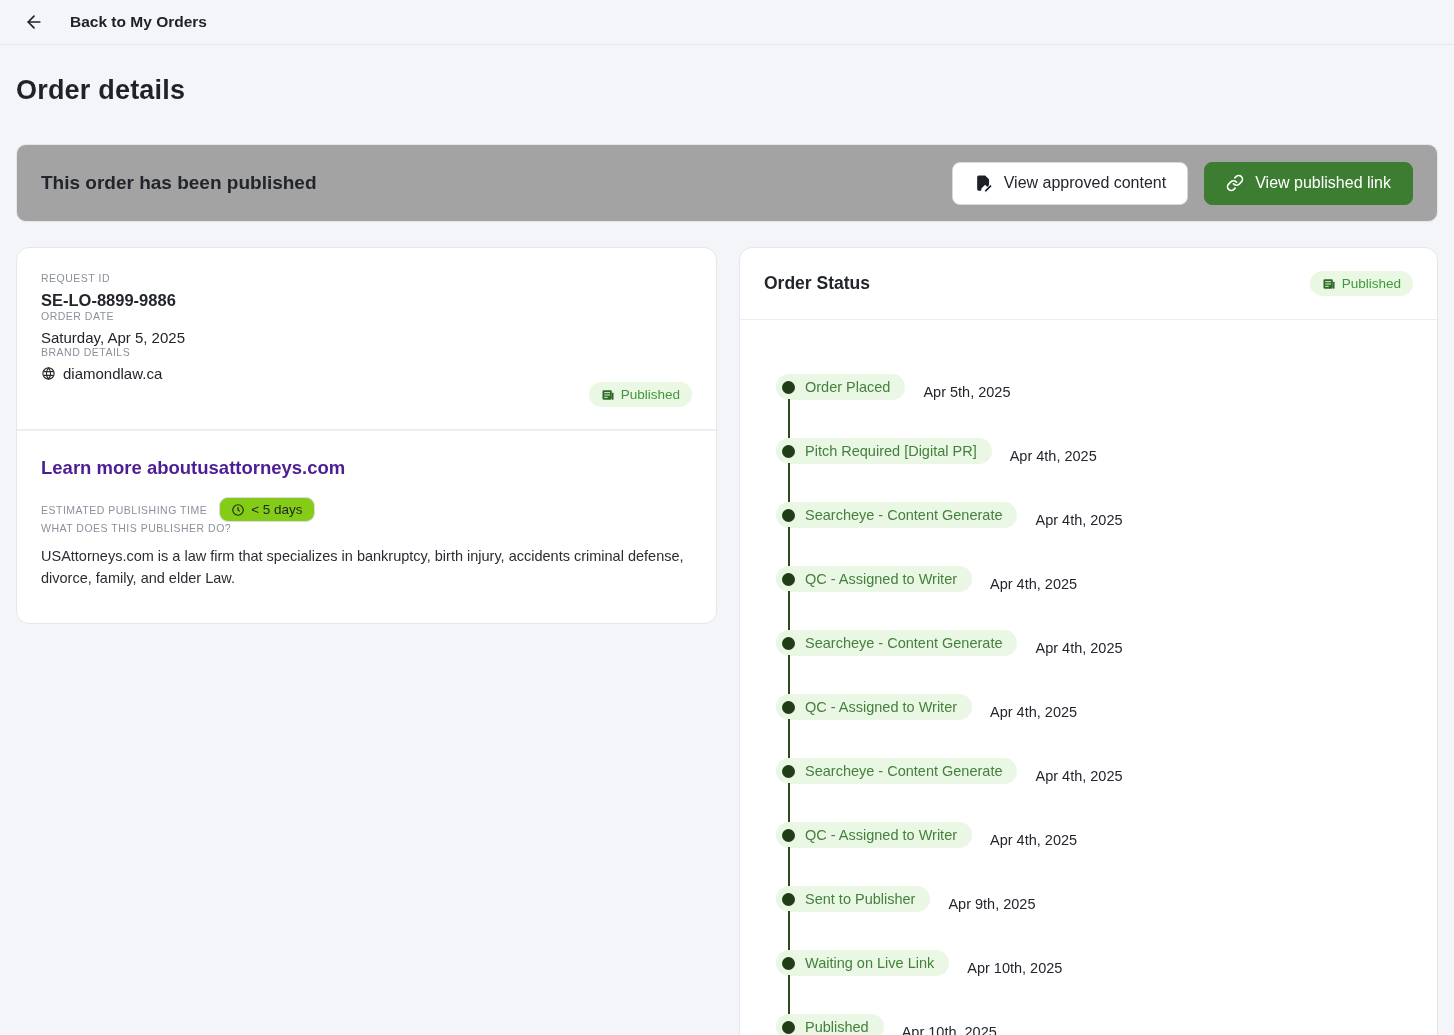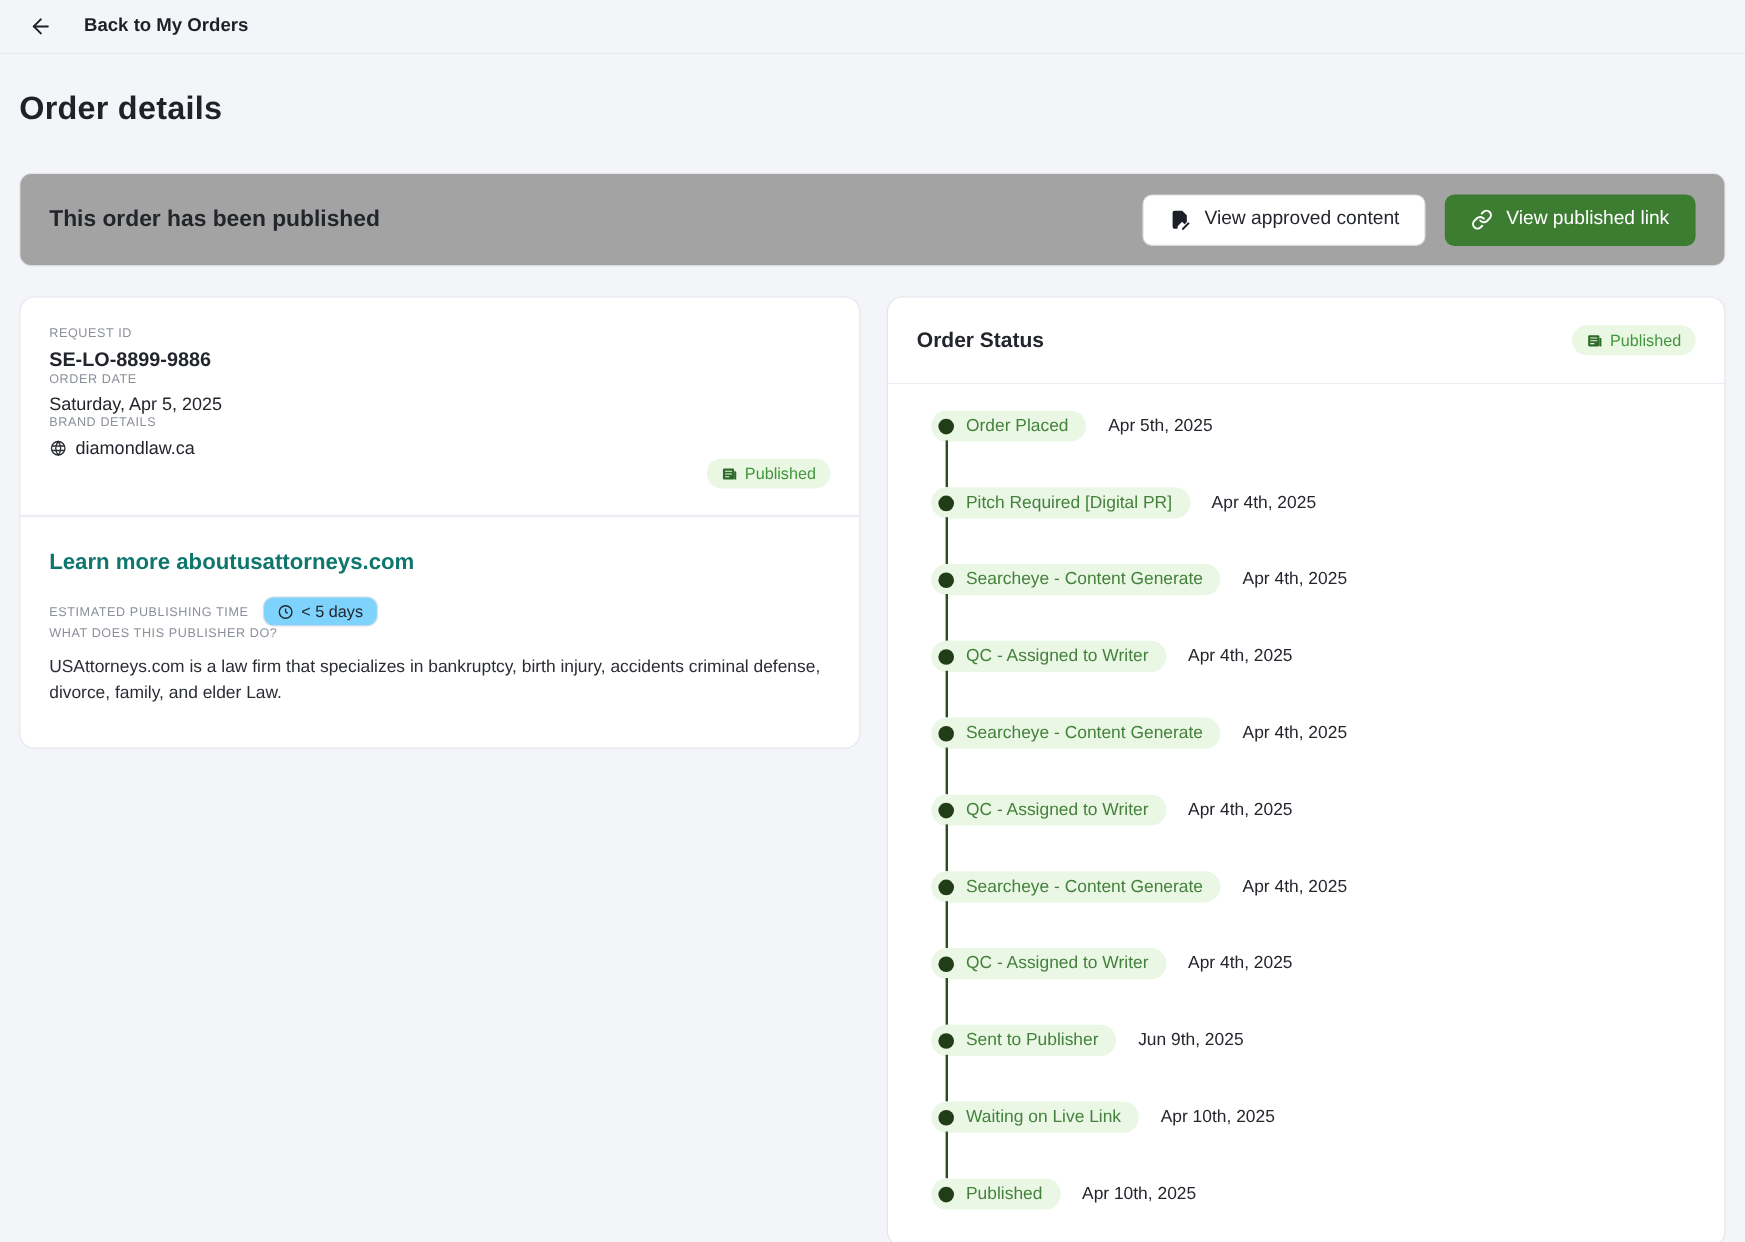--- a/index.html
+++ b/index.html
@@ -86,50 +86,51 @@
     background:#e9f7e3;
     border-radius:14px;
     padding:5px 12px;
     font-size:13.5px; color:#42973e;
     margin-left:auto;
   }
   
   .section-request { padding:30px 24px 34px; }
   .section-title { font-size:17px; font-weight:800; color:#22252b; }
   .section-publisher { padding:26px 24px 33px; }
-  .publisher-title { font-size:18.5px; font-weight:800; color:#0f766e; margin-bottom:18px; }
+  .publisher-title { font-size:18.5px; font-weight:800; color:#4c1d95; margin-bottom:18px; }
   .est-row { display:flex; align-items:center; gap:12px; }
   .small-label {
     font-size:10.5px; letter-spacing:.5px; color:#8b909b;
   }
   .est-pill {
     display:inline-flex; align-items:center; gap:6px;
     border:1px solid #d9dce3; border-radius:9px;
     padding:4px 11px;
-    font-size:13.5px; color:#23262d; background:#7dd3fc;
+    font-size:13.5px; color:#23262d; background:#84cc16;
   }
   .q-label { }
   .publisher-desc {
     margin-top:11px;
     font-size:14.5px; line-height:1.55; color:#2a2d33;
     max-width:655px;
   }
   
   .status-header {
     display:flex; align-items:center;
     padding:23px 24px;
   }
   .status-title { font-size:17.5px; font-weight:800; color:#22252b; }
   
   .timeline { padding:22px 24px 30px 36px; }
   .tl-item {
     position:relative;
-    display:flex; align-items:center; gap:18px;
+    display:flex; align-items:flex-end; gap:18px;
     height:26px;
     margin-bottom:38px;
+    margin-top:32px;
   }
   .tl-item:last-child { margin-bottom:0; }
   .tl-item:not(:last-child)::after {
     content:"";
     position:absolute;
     left:12px; top:25px;
     width:1.5px; height:39px;
     background:#2c4c20;
   }
   .tl-pill {
@@ -329,21 +330,21 @@
           <span class="tl-label">QC - Assigned to Writer</span>
         </span>
         <span class="tl-date">Apr 4th, 2025</span>
       </div>
 
       <div class="tl-item">
         <span class="tl-pill">
           <span class="tl-dot"></span>
           <span class="tl-label">Sent to Publisher</span>
         </span>
-        <span class="tl-date">Jun 9th, 2025</span>
+        <span class="tl-date">Apr 9th, 2025</span>
       </div>
 
       <div class="tl-item">
         <span class="tl-pill">
           <span class="tl-dot"></span>
           <span class="tl-label">Waiting on Live Link</span>
         </span>
         <span class="tl-date">Apr 10th, 2025</span>
       </div>
 

